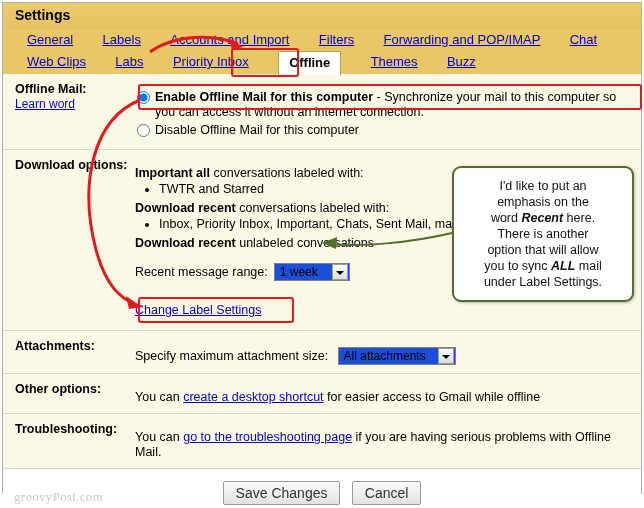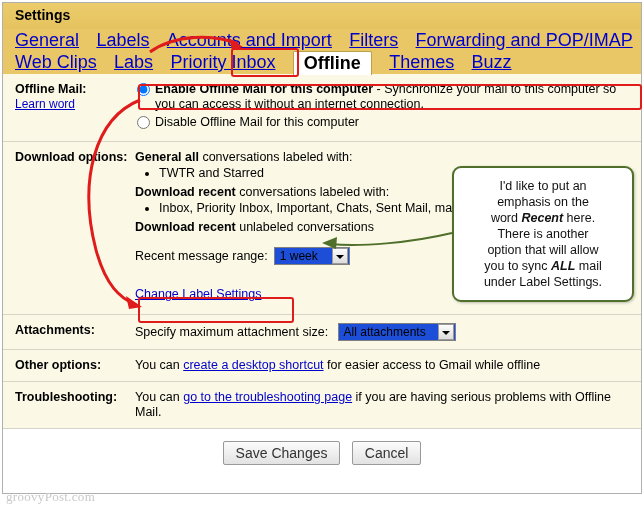--- a/index.html
+++ b/index.html
@@ -52,24 +52,25 @@
     box-sizing: border-box;
   }
   .tabs-row {
     height: 20px;
     line-height: 20px;
     white-space: nowrap;
   }
   .tab {
     color: #0000cc;
     text-decoration: underline;
-    font-size: 18px;
+    font-size: 13px;
     margin-right: 14px;
     cursor: pointer;
     display: inline-block;
+    margin-left: 12px;
   }
   .tab.selected {
     background: #ffffff;
     border: 1px solid #b9a04a;
     border-bottom: none;
     color: #000000;
     font-weight: bold;
     text-decoration: none;
     padding: 1px 10px 2px 10px;
     border-radius: 2px 2px 0 0;
@@ -93,20 +94,21 @@
     font-weight: bold;
     font-size: 12.5px;
     box-sizing: border-box;
   }
   .row-body {
     flex: 1;
     padding: 8px 8px 8px 4px;
     box-sizing: border-box;
     font-size: 12.5px;
     line-height: 15px;
+    margin-top: 8px;
   }
   .link {
     color: #0000cc;
     text-decoration: underline;
     cursor: pointer;
   }
   .sub-link {
     display: block;
     font-weight: normal;
     font-size: 12px;
@@ -211,21 +213,21 @@
   }
   .callout i { font-weight: bold; font-style: italic; }
   svg.anno {
     position: absolute;
     left: 0; top: 0;
     width: 644px; height: 508px;
     pointer-events: none;
   }
   .watermark {
     position: absolute;
-    left: 6px;
+    left: 14px;
     bottom: 3px;
     font-size: 13px;
     color: #c9c9c9;
     font-family: "Liberation Serif", serif;
     letter-spacing: 0.3px;
   }
 </style>
 </head>
 <body>
 
@@ -272,21 +274,21 @@
             <input type="radio" name="offlinemail" style="">
             <div>Disable Offline Mail for this computer</div>
           </div>
         </div>
       </div>
 
       <div class="row">
         <div class="row-label">Download options:</div>
         <div class="row-body">
           <div>
-            <span class="bold">General all</span><span> conversations labeled with:</span>
+            <span class="bold">Important all</span><span> conversations labeled with:</span>
           </div>
           <ul class="ul-list">
             <li>TWTR and Starred</li>
           </ul>
           <div>
             <span class="bold">Download recent</span><span> conversations labeled with:</span>
           </div>
           <ul class="ul-list">
             <li>Inbox, Priority Inbox, Important, Chats, Sent Mail, mail and SU.PR</li>
           </ul>

